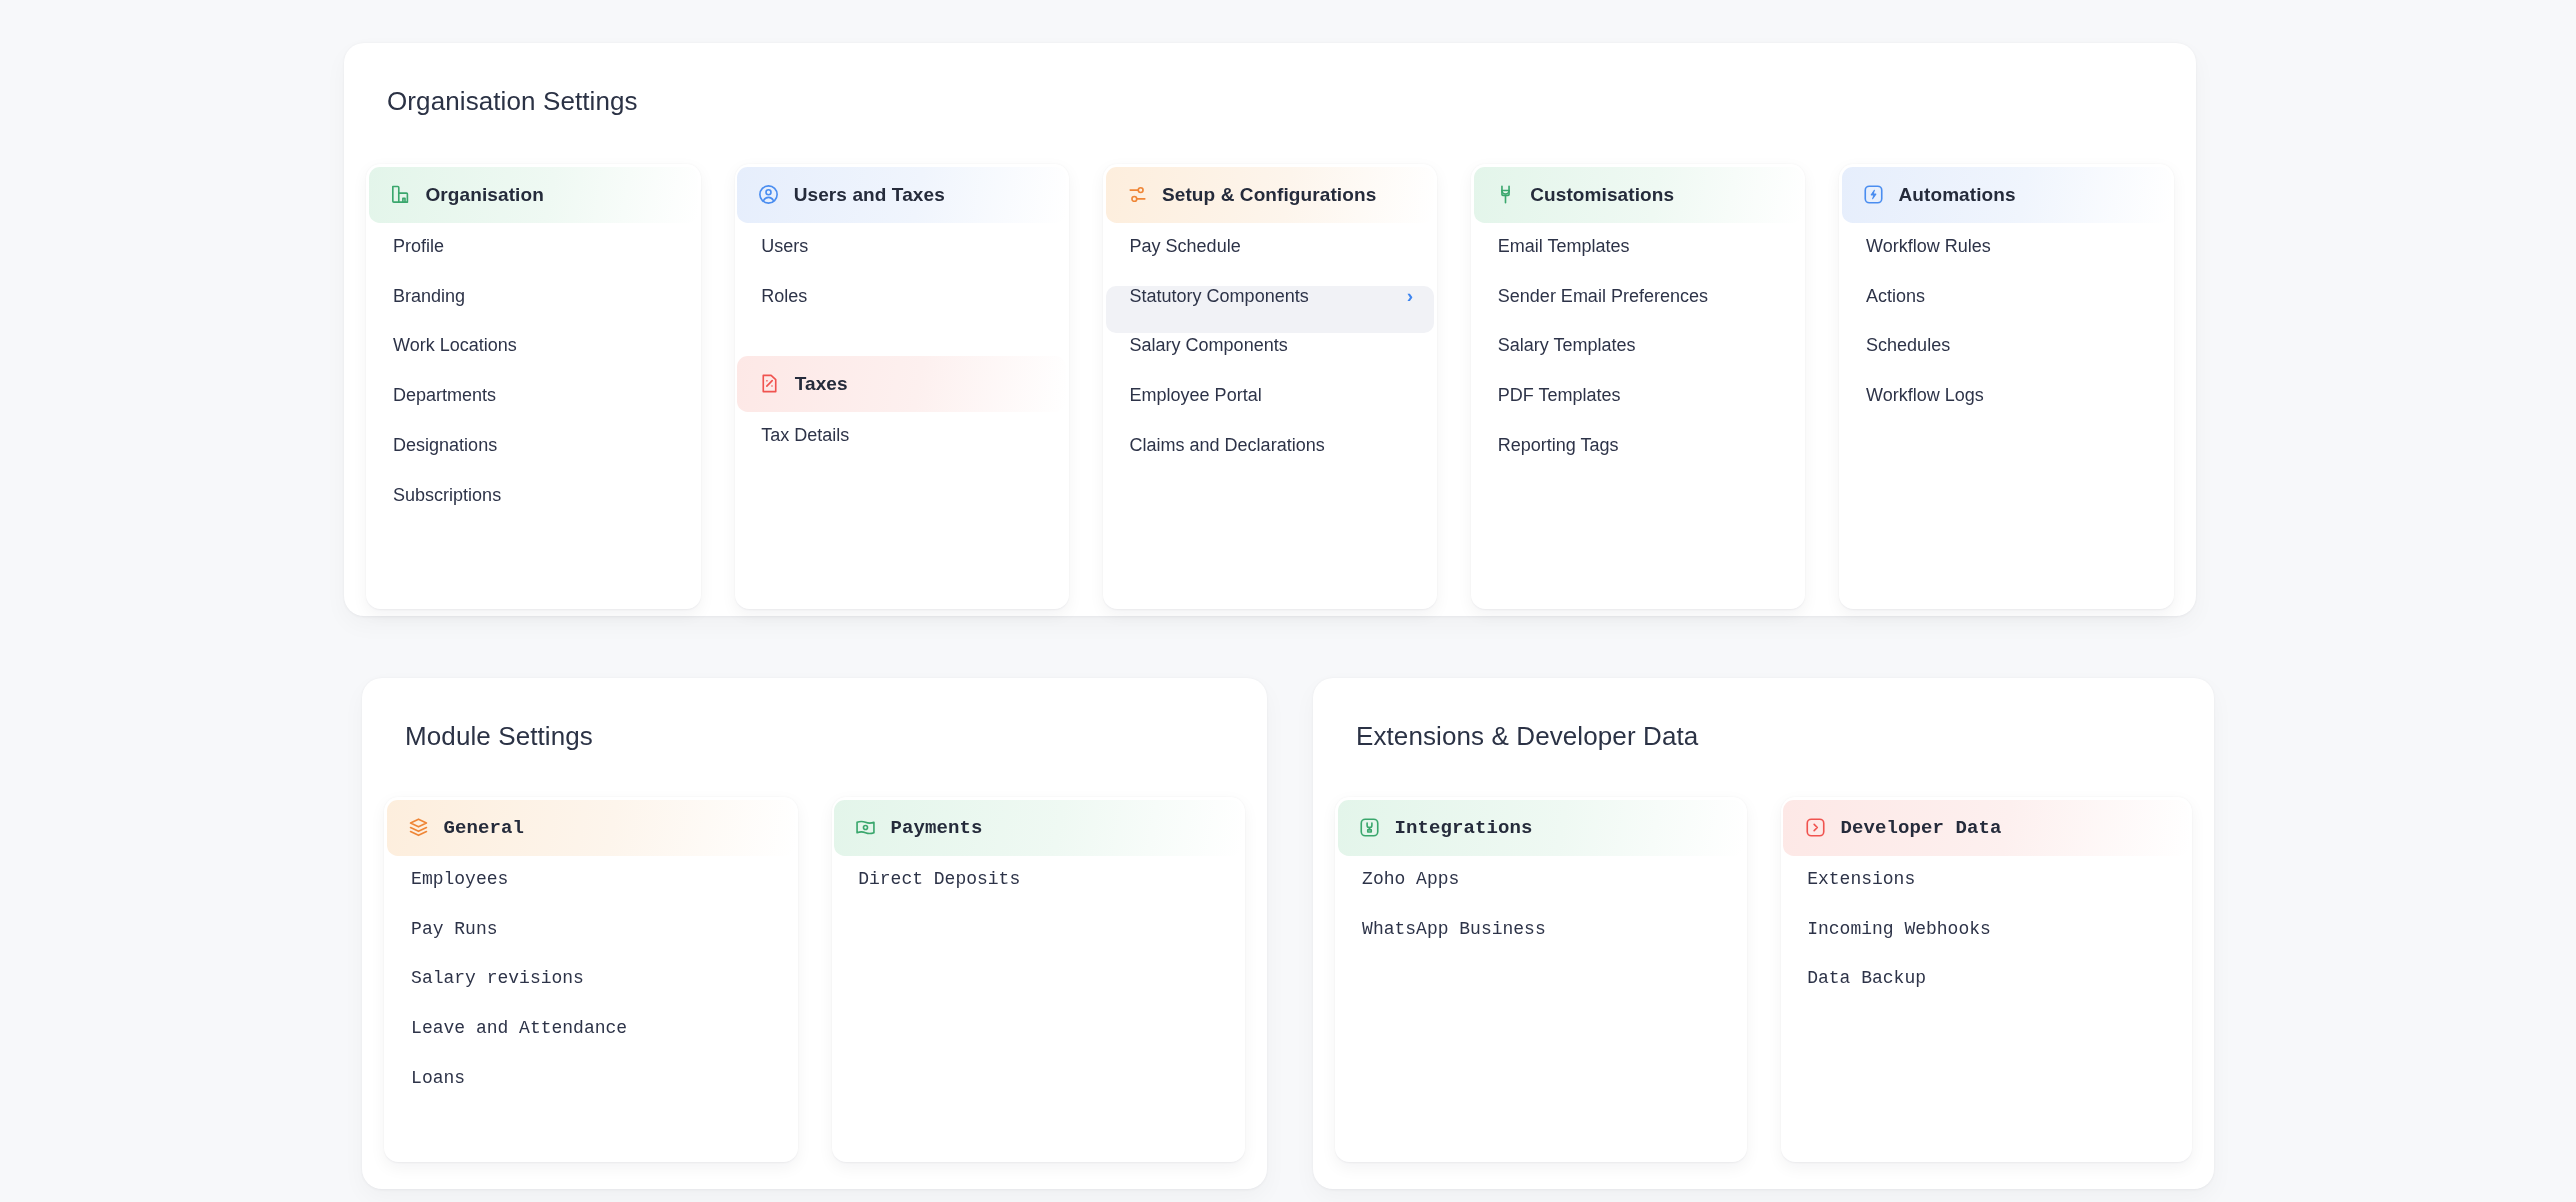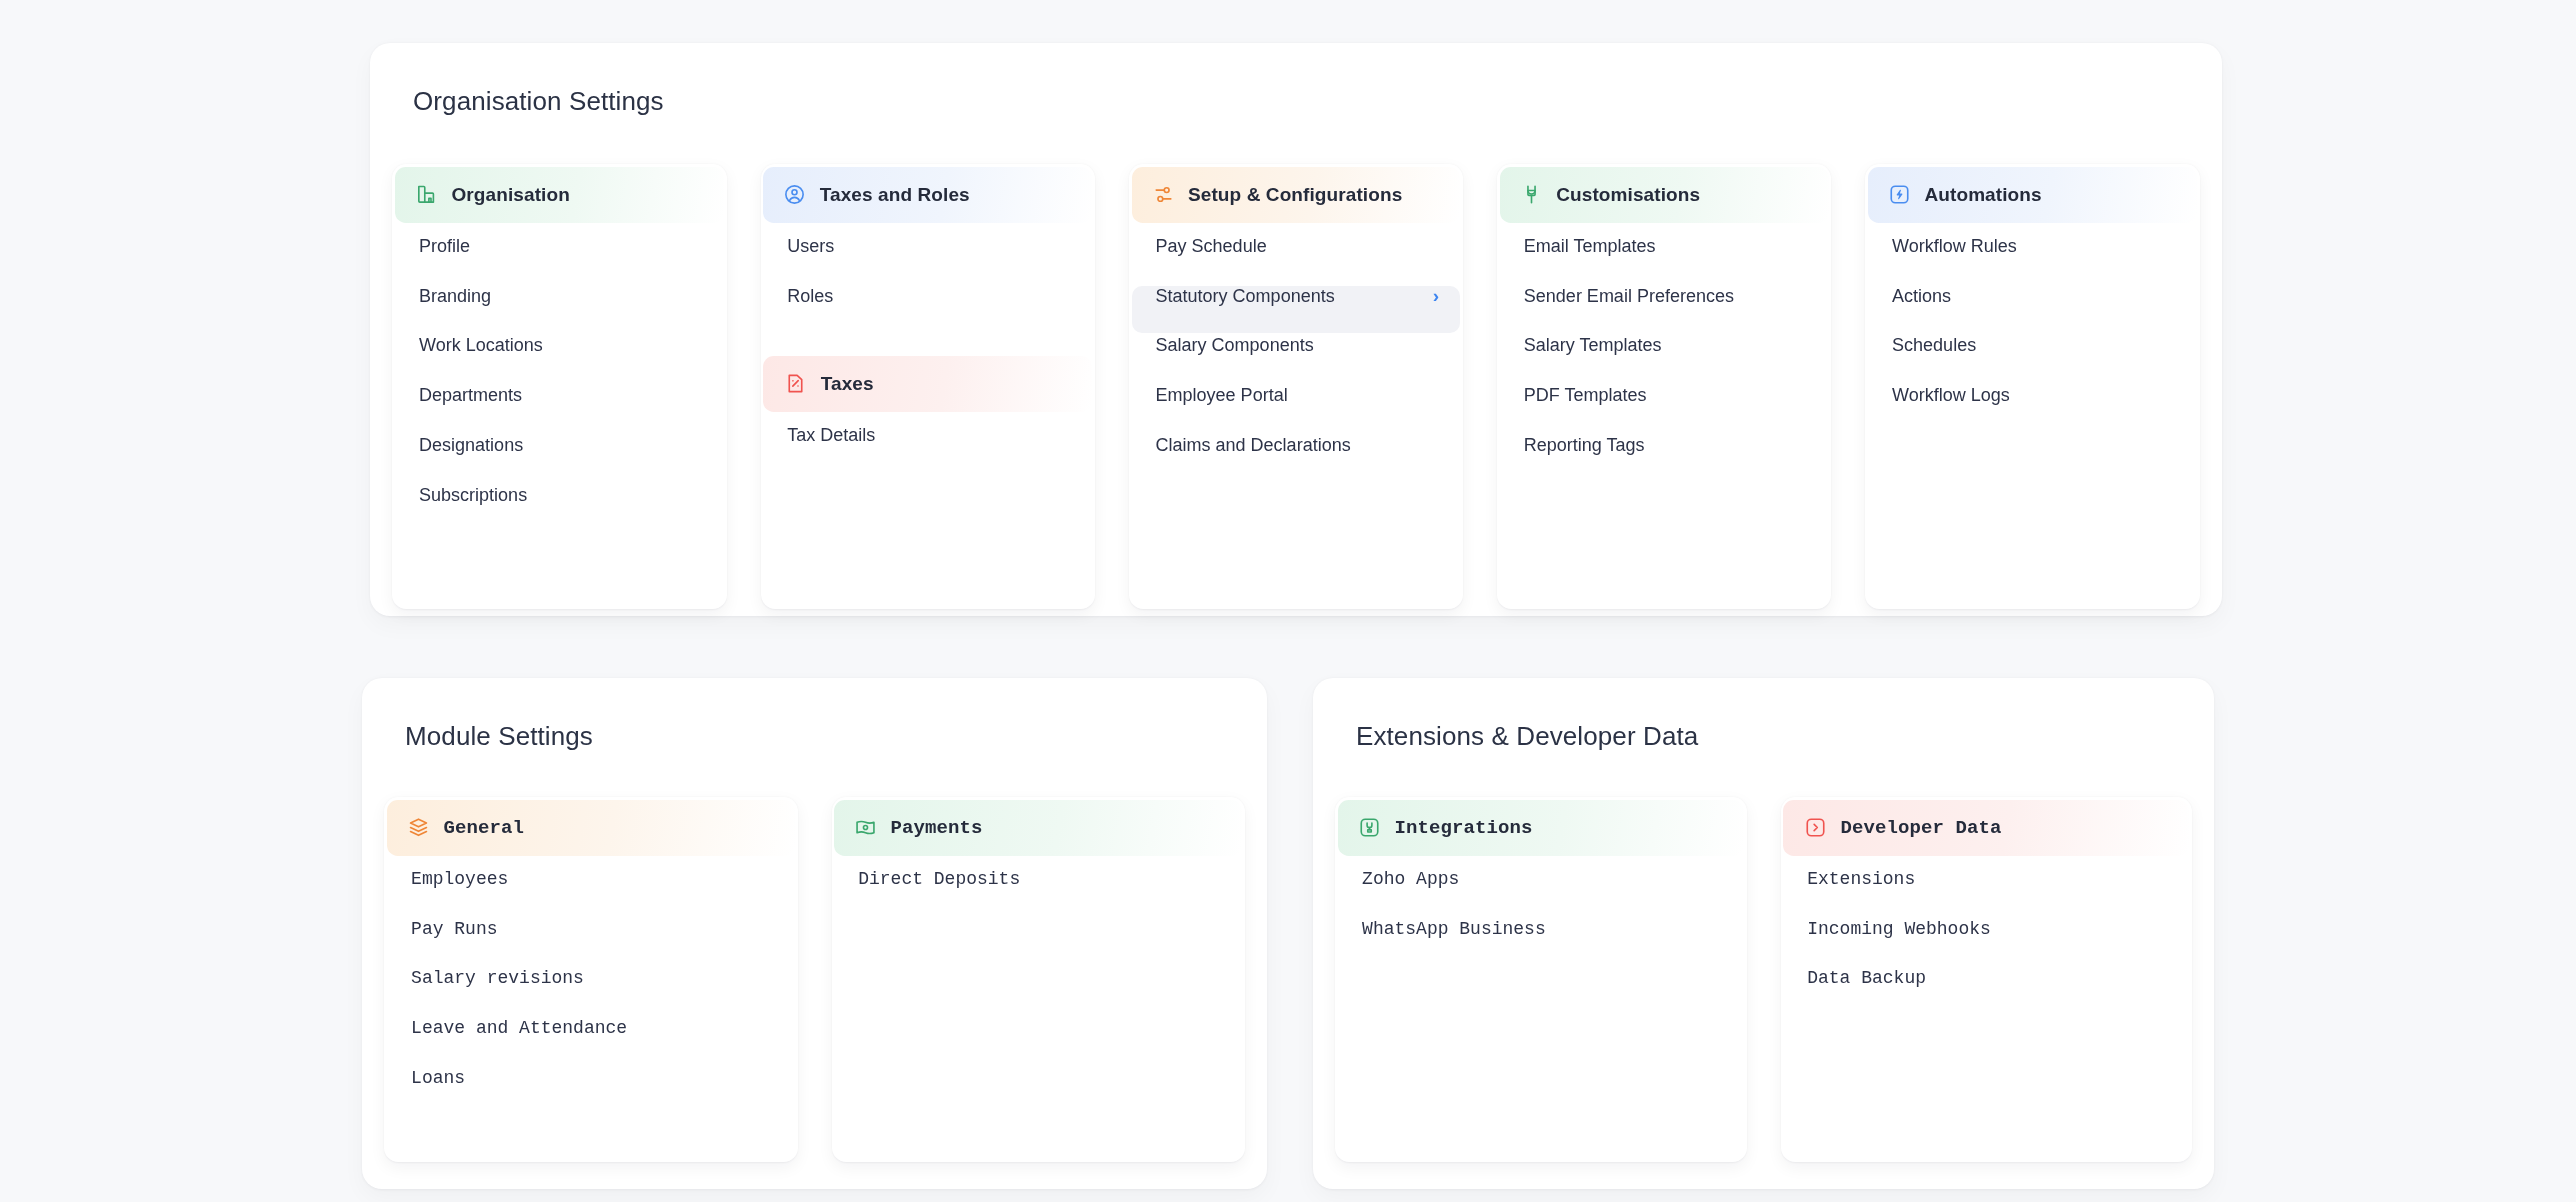--- a/index.html
+++ b/index.html
@@ -18,21 +18,21 @@
     overflow: hidden;
   }
 
   
   .panel {
     position: absolute;
     background: #ffffff;
     border-radius: 20px;
     box-shadow: 0 0.9px 2.7px rgba(16,24,40,.05), 0 9px 23px rgba(16,24,40,.035);
   }
-  #panel-org   { left: 370px; top: 43px;  width: 1852px; height: 573px; }
+  #panel-org   { left: 344px; top: 43px;  width: 1852px; height: 573px; }
   #panel-mod   { left: 362px; top: 678px; width: 905px; height: 511px; }
   #panel-ext   { left: 1313px;top: 678px; width: 901px; height: 511px; }
 
   .panel-title {
     position: absolute;
     left: 43px;
     top: 43px;
     font-size: 26px;
     font-weight: 400;
     color: #2b3245;
@@ -148,21 +148,21 @@
         </div>
         <div class="group-card">
           <div class="chip blue">
             <span style="display: flex;">
               <svg class="chip-icon" viewBox="0 0 24 24" fill="none" stroke="#4a8df0" stroke-width="1.7" stroke-linecap="round" stroke-linejoin="round">
                 <circle cx="12" cy="12" r="9"></circle>
                 <circle cx="12" cy="9.6" r="2.6"></circle>
                 <path d="M6.9 18.3a5.6 5.6 0 0 1 10.2 0"></path>
               </svg>
             </span>
-            <span class="chip-label">Taxes and Roles</span>
+            <span class="chip-label">Users and Taxes</span>
           </div>
           <div class="links">
             <div class="link-item">
               <span>Users</span>
             </div>
             <div class="link-item">
               <span>Roles</span>
             </div>
           </div>
           <div class="chip red secondary">

